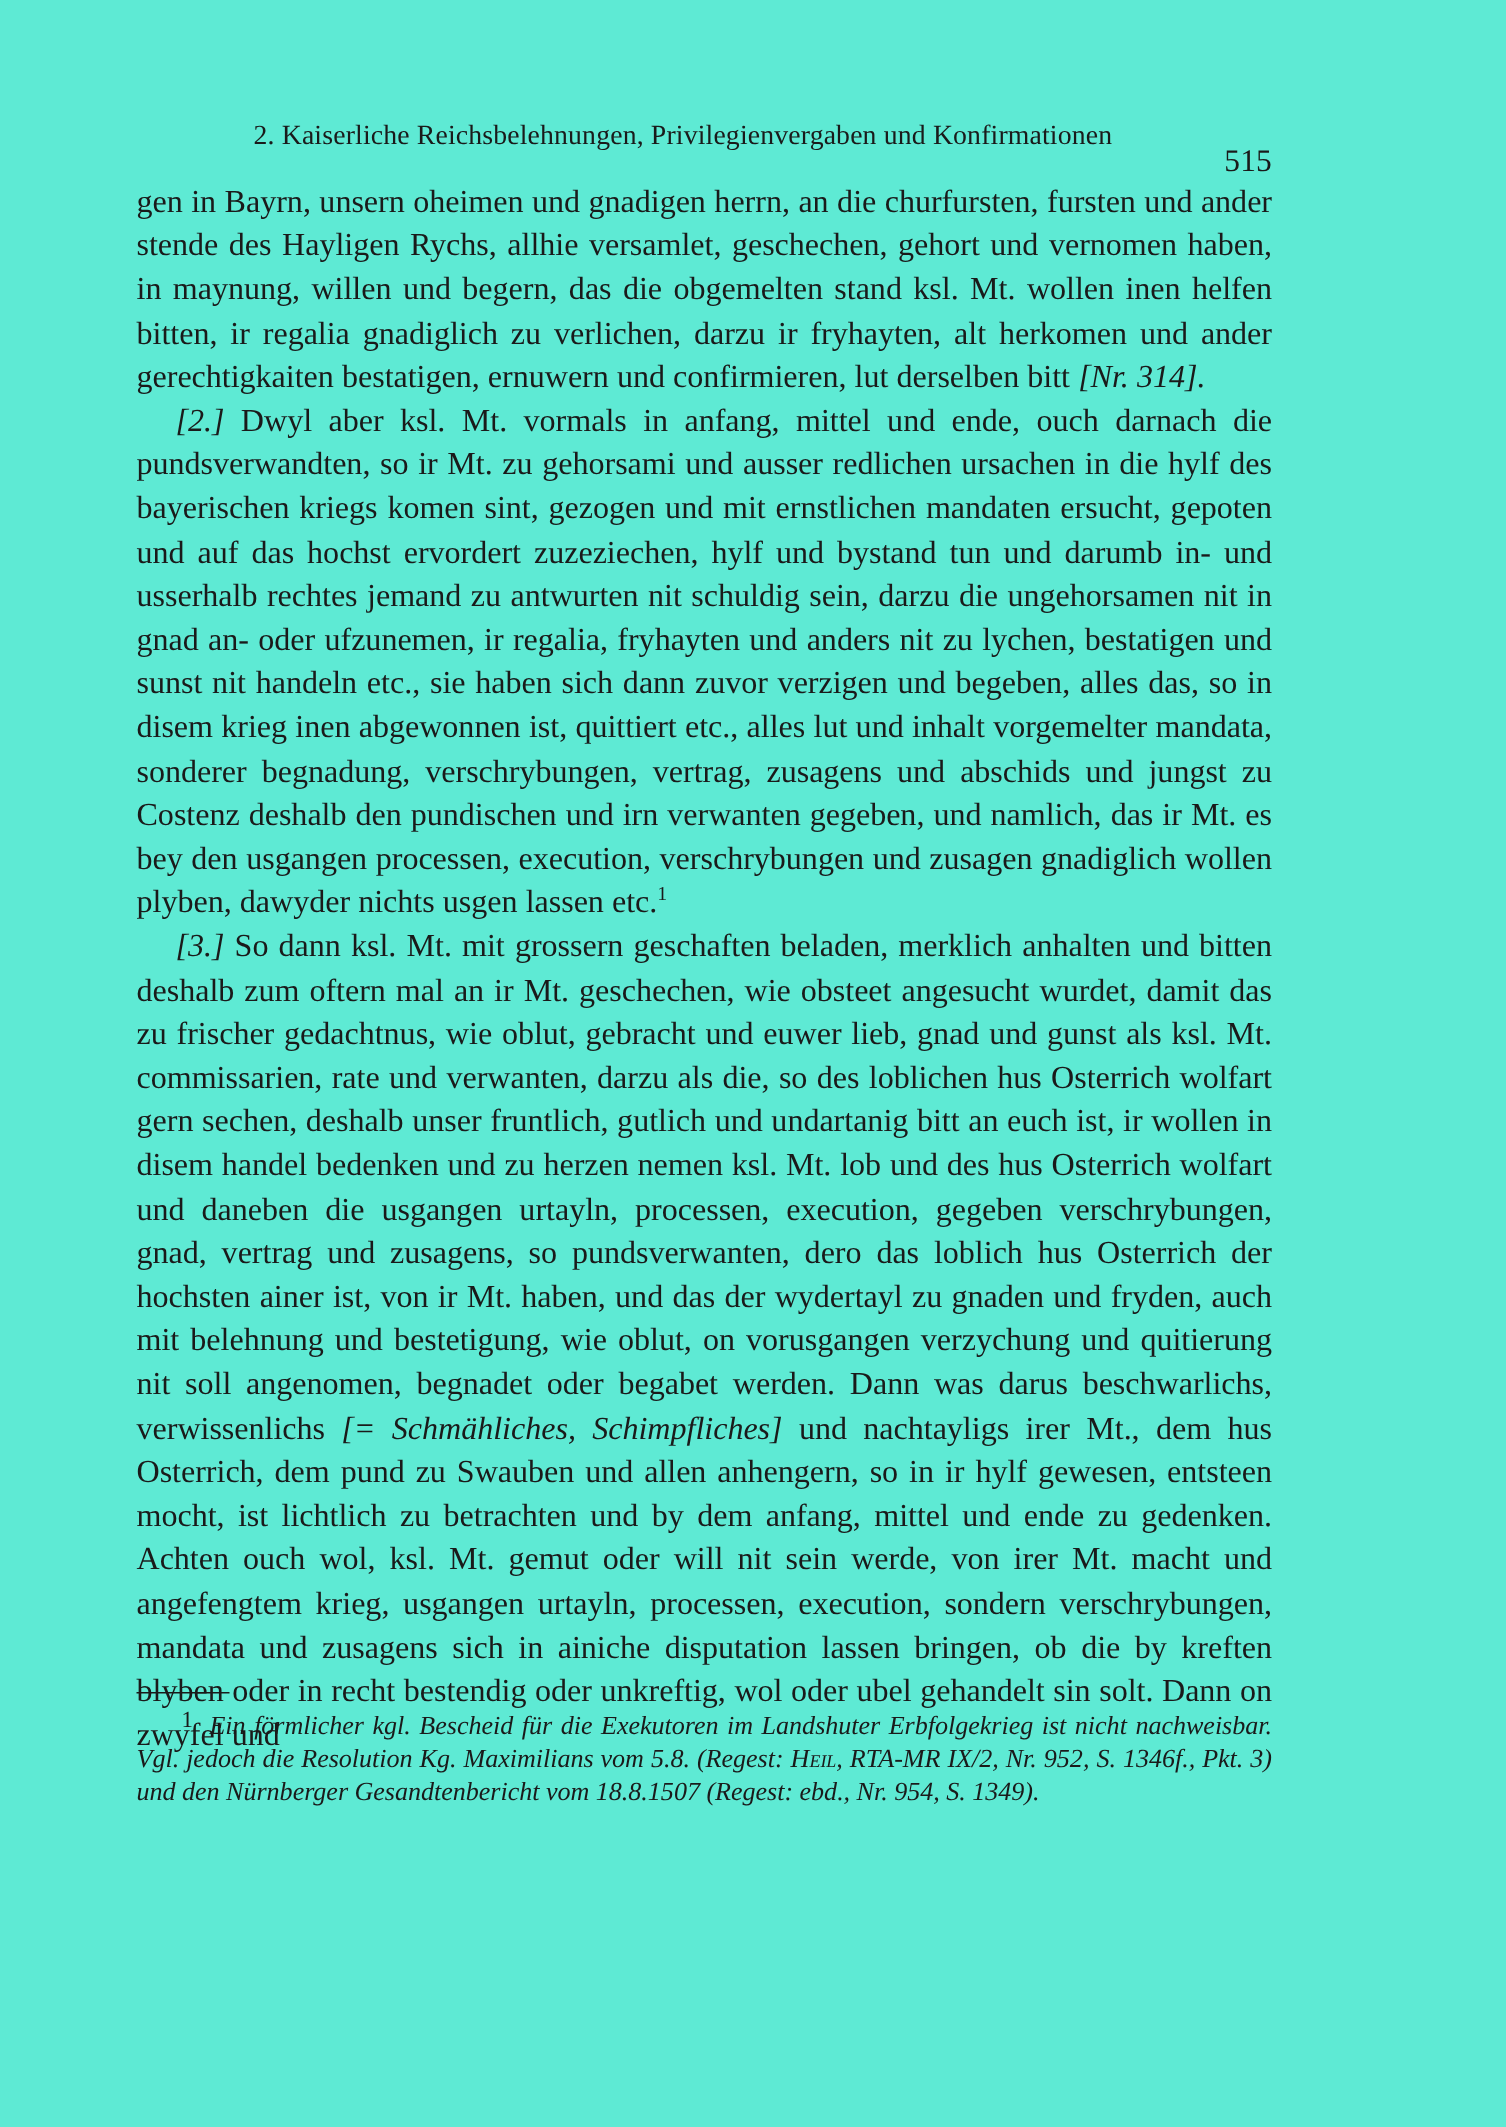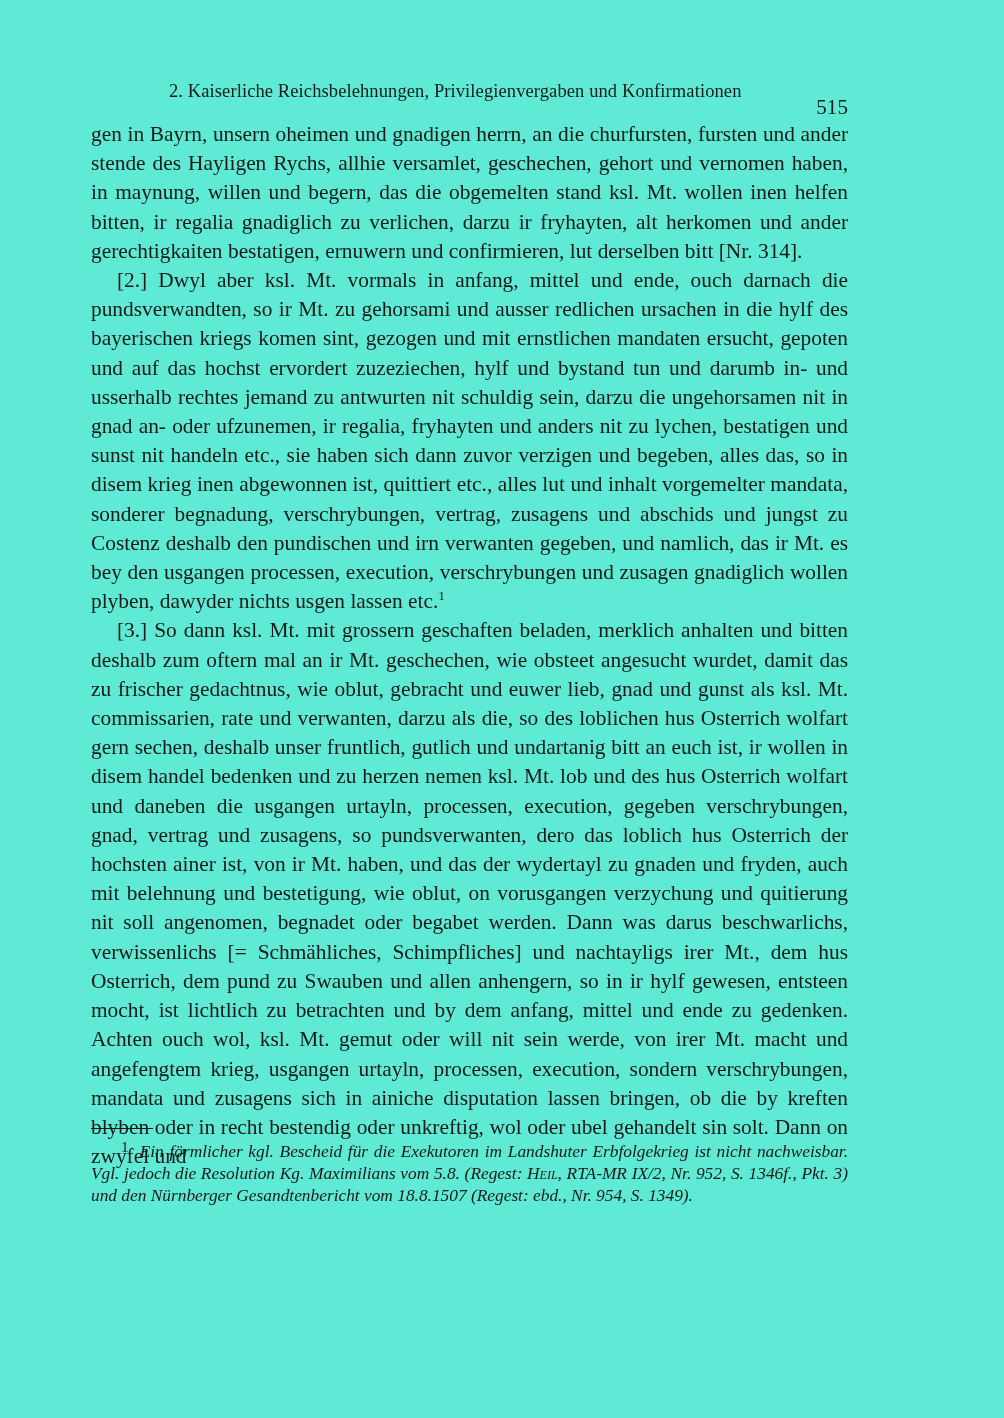--- a/index.html
+++ b/index.html
@@ -63,21 +63,21 @@
     hyphens: none;
     letter-spacing: -0.02px;
     word-spacing: 0.1px;
   }
   .para.indent {
     text-indent: 26px;
   }
   .para + .para {
     margin-top: 0;
   }
-  .it { }
+  .it { font-style: italic; }
   sup.fnref {
     font-size: 0.62em;
     vertical-align: super;
     line-height: 0;
   }
 
   
   .footnotes {
     position: absolute;
     left: 91px;

